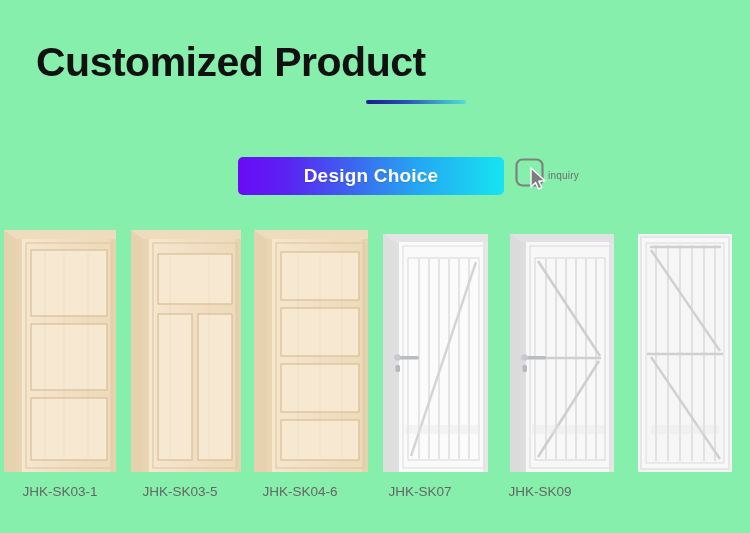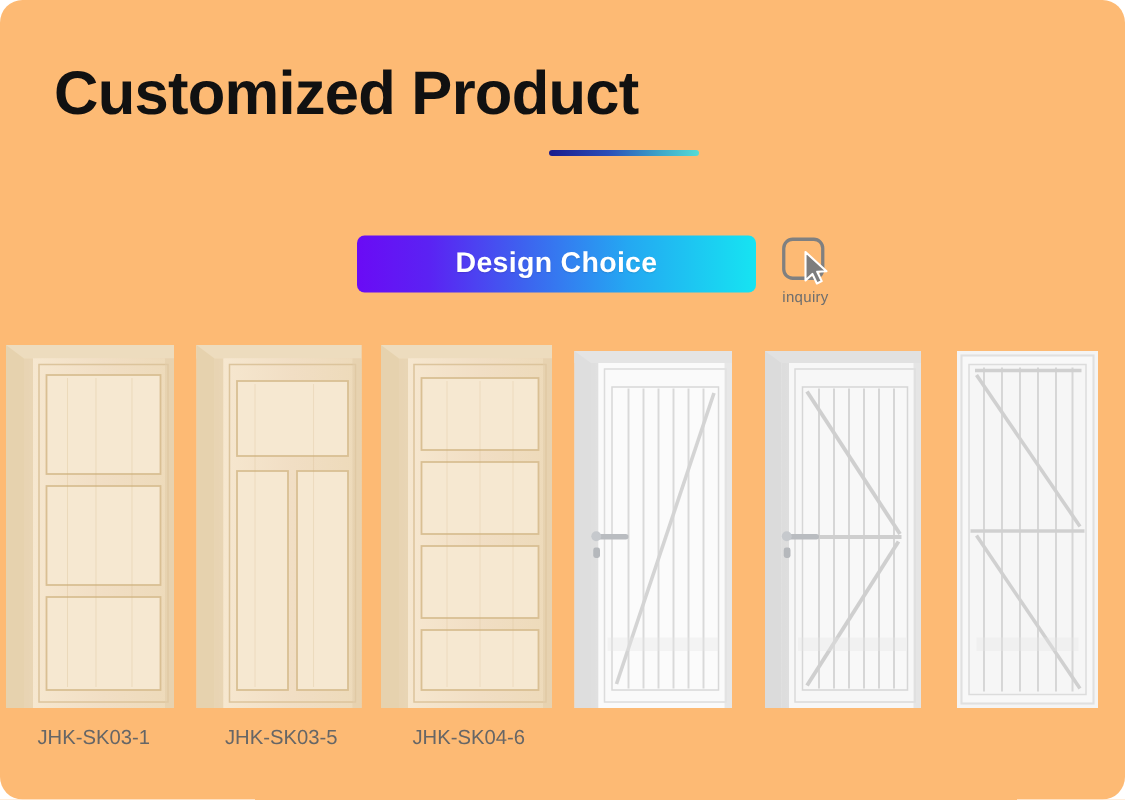--- a/index.html
+++ b/index.html
@@ -2,21 +2,21 @@
 <html><head>
 <meta charset="utf-8">
 <style>
   * { box-sizing: border-box; margin: 0; padding: 0; }
   html, body {
     width: 750px; height: 533px;
     background: #ffffff;
     font-family: "Liberation Sans", sans-serif;
     overflow: hidden;
   }
-  .page { position: relative; width: 750px; height: 533px; background:#fdba74;border-radius:15px; }
+  .page { position: relative; width: 750px; height: 533px; background:#86efac; }
 
   
   .title {
     position: absolute; left: 36px; top: 40px;
     font-size: 41px; font-weight: 700; letter-spacing: -0.5px;
     color: #111111; line-height: 1.1; white-space: nowrap;
   }
   .title-underline {
     position: absolute; left: 366px; top: 100px;
     width: 100px; height: 4px; border-radius: 2px;
@@ -28,21 +28,21 @@
   .design-btn {
     width: 266px; height: 38px; border: none; border-radius: 5px;
     background: linear-gradient(90deg, #6a0bf5 0%, #5b22f3 18%, #3d63ef 42%, #24a8f2 68%, #16e4f2 100%);
     color: #ffffff; font-size: 19px; font-weight: 700;
     font-family: "Liberation Sans", sans-serif;
     display: flex; align-items: center; justify-content: center;
     letter-spacing: 0.2px; cursor: pointer;
     text-shadow: 0 1px 1px rgba(0,0,0,0.12);
   }
   .inquiry-wrap {
-    margin-left: 10px; display: flex; flex-direction: column;
+    margin-left: 10px; display: flex; flex-direction: row;
     align-items: center; width: 46px; cursor: pointer;
   }
   .inquiry-icon { width: 34px; height: 34px; position: relative; }
   .inquiry-label {
     margin-top: 2px; font-size: 10px; color: #6e6e6e;
     font-family: "Liberation Sans", sans-serif; letter-spacing: 0.2px;
   }
 
   
   .doors { position: absolute; left: 0; top: 228px; width: 750px; height: 246px; display: flex; }
@@ -250,15 +250,17 @@
         </g>
       </svg>
     </div>
 
   </div>
 
   <div class="captions">
     <div class="caption">JHK-SK03-1</div>
     <div class="caption">JHK-SK03-5</div>
     <div class="caption">JHK-SK04-6</div>
+    <div class="caption">JHK-SK07</div>
+    <div class="caption">JHK-SK09</div>
   </div>
 
 </div>
 
 </body></html>

